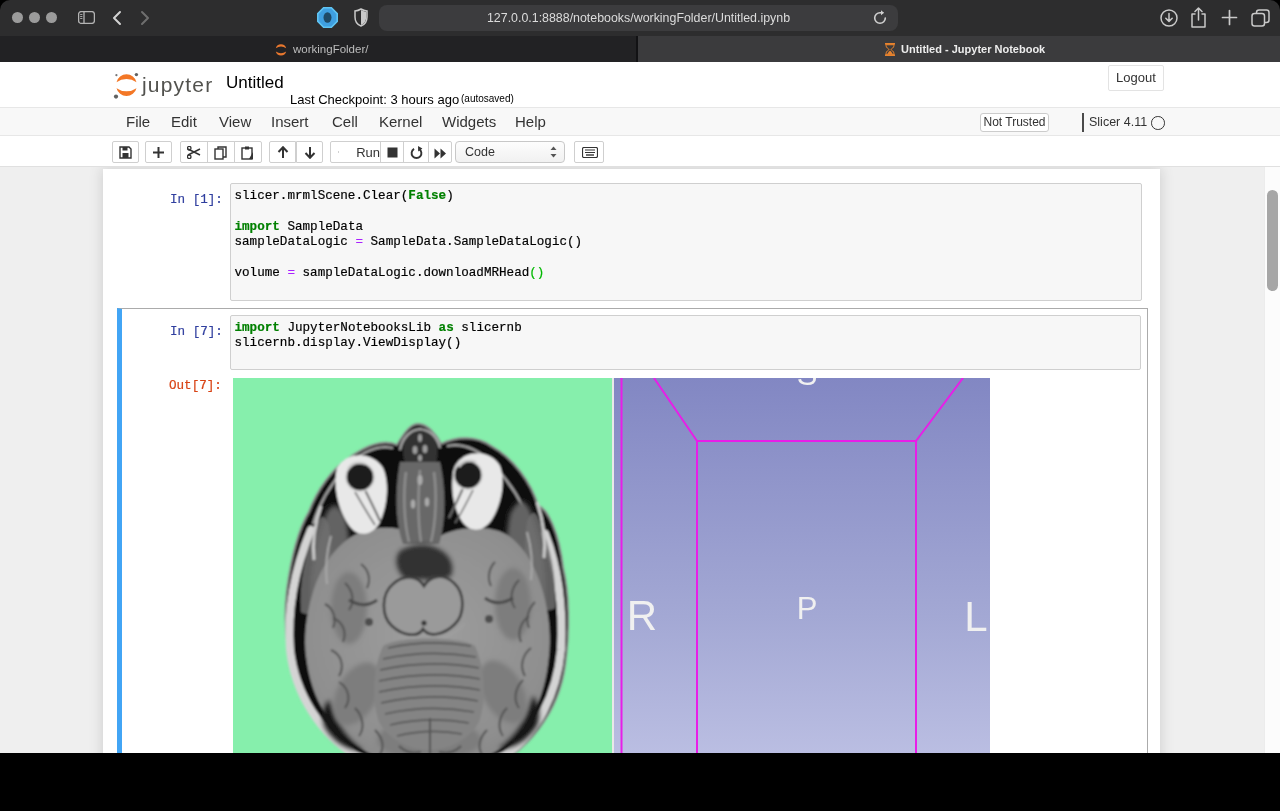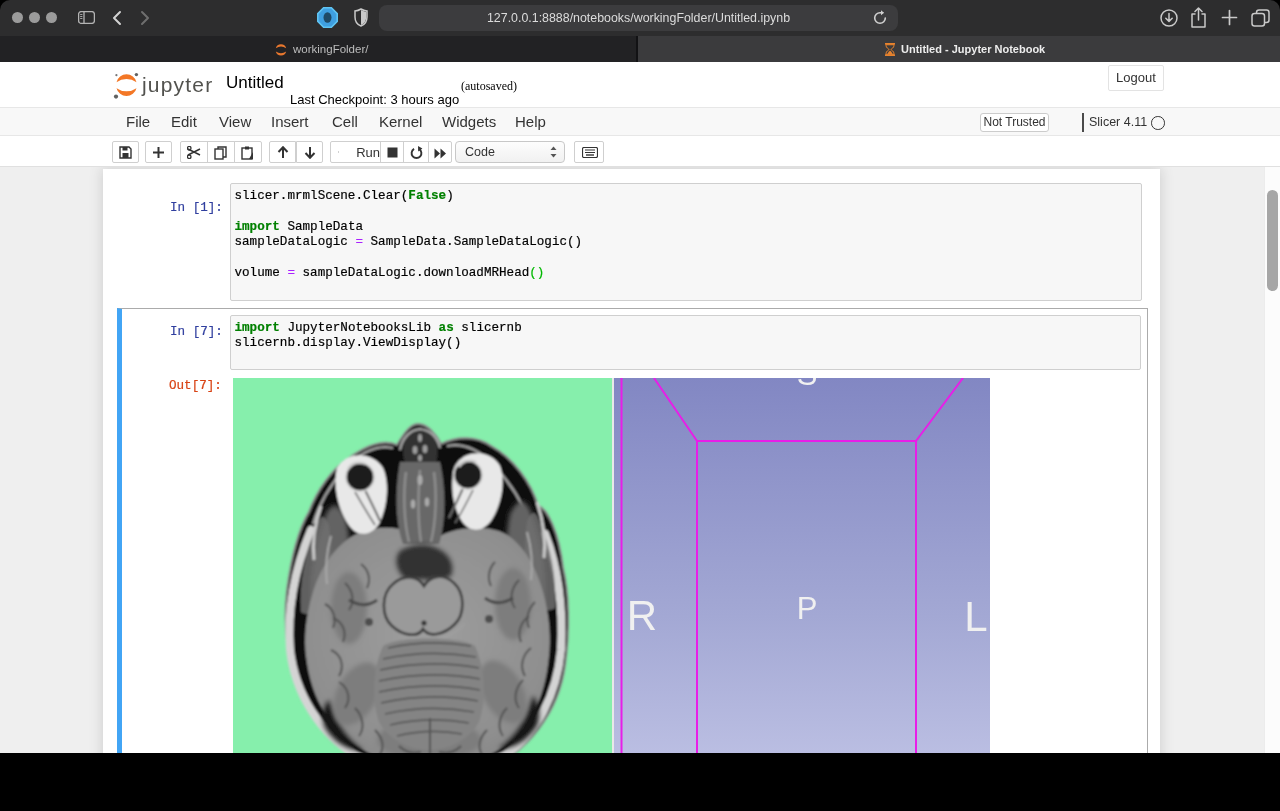--- a/index.html
+++ b/index.html
@@ -116,21 +116,21 @@
     <svg class="abs" style="left:113px;top:10px;" width="27" height="27" viewBox="0 0 27 27">
       <circle cx="3.4" cy="3.2" r="1.1" fill="#767677"></circle>
       <circle cx="23.4" cy="2.6" r="1.7" fill="#616262"></circle>
       <circle cx="3.0" cy="24.6" r="2.1" fill="#616262"></circle>
       <path d="M3.5,16.2 A10.3,10.3 0 0 0 23.5,16.2 A17.5,17.5 0 0 1 3.5,16.2 Z" fill="#F37726"></path>
       <path d="M3.5,10.2 A10.3,10.3 0 0 1 23.5,10.2 A17.5,17.5 0 0 0 3.5,10.2 Z" fill="#F37726"></path>
     </svg>
     <div class="abs" style="left:142px;top:11px;font-size:21px;color:#52524e;letter-spacing:1.2px;">jupyter</div>
     <div class="abs" style="left:226px;top:10.5px;font-size:17px;color:#000;">Untitled</div>
     <div class="abs" style="left:290px;top:30px;font-size:13px;color:#000;">Last Checkpoint: 3 hours ago</div>
-    <div class="abs" style="left:461px;top:17px;font-size:12px;color:#000;font-family:Liberation Serif, serif;">(autosaved)</div>
+    <div class="abs" style="left:461px;top:31px;font-size:10px;color:#000;">(autosaved)</div>
     <div class="abs" style="left:1108px;top:3px;width:56px;height:26px;border:1px solid #e3e3e3;border-radius:2px;
          box-sizing:border-box;font-size:13px;color:#333;text-align:center;line-height:24px;">Logout</div>
 
     <div id="menubar">
       <div class="menuitem" style="left:126px;">File</div>
       <div class="menuitem" style="left:171px;">Edit</div>
       <div class="menuitem" style="left:219px;">View</div>
       <div class="menuitem" style="left:271px;">Insert</div>
       <div class="menuitem" style="left:332px;">Cell</div>
       <div class="menuitem" style="left:379px;">Kernel</div>
@@ -223,21 +223,21 @@
           <rect x="0.5" y="0.5" width="15" height="10" rx="1.5" fill="none" stroke="#333" stroke-width="1.2"></rect>
           <path d="M3,3 L13,3 M3,5.5 L13,5.5" stroke="#333" stroke-width="1.2"></path>
           <path d="M4,8 L12,8" stroke="#333" stroke-width="1.4"></path>
         </svg>
       </div>
     </div>
 
     <div id="site">
       <div id="container"></div>
 
-      <div class="prompt inprompt" style="left:170px;top:26px;margin-top:8px;">In [1]:</div>
+      <div class="prompt inprompt" style="left:170px;top:26px;">In [1]:</div>
       <div class="inputarea" style="left:229.5px;top:16px;width:912.5px;height:118px;"></div>
       <div class="code abs" style="left:234.5px;top:21.5px;">slicer.mrmlScene.Clear(<span class="kw">False</span>)
 
 <span class="kw">import</span> SampleData
 sampleDataLogic <span class="op">=</span> SampleData.SampleDataLogic()
 
 volume <span class="op">=</span> sampleDataLogic.downloadMRHead<span class="mb">()</span></div>
 
       <div id="selcell"></div>
       <div class="prompt inprompt" style="left:170px;top:158px;">In [7]:</div>

